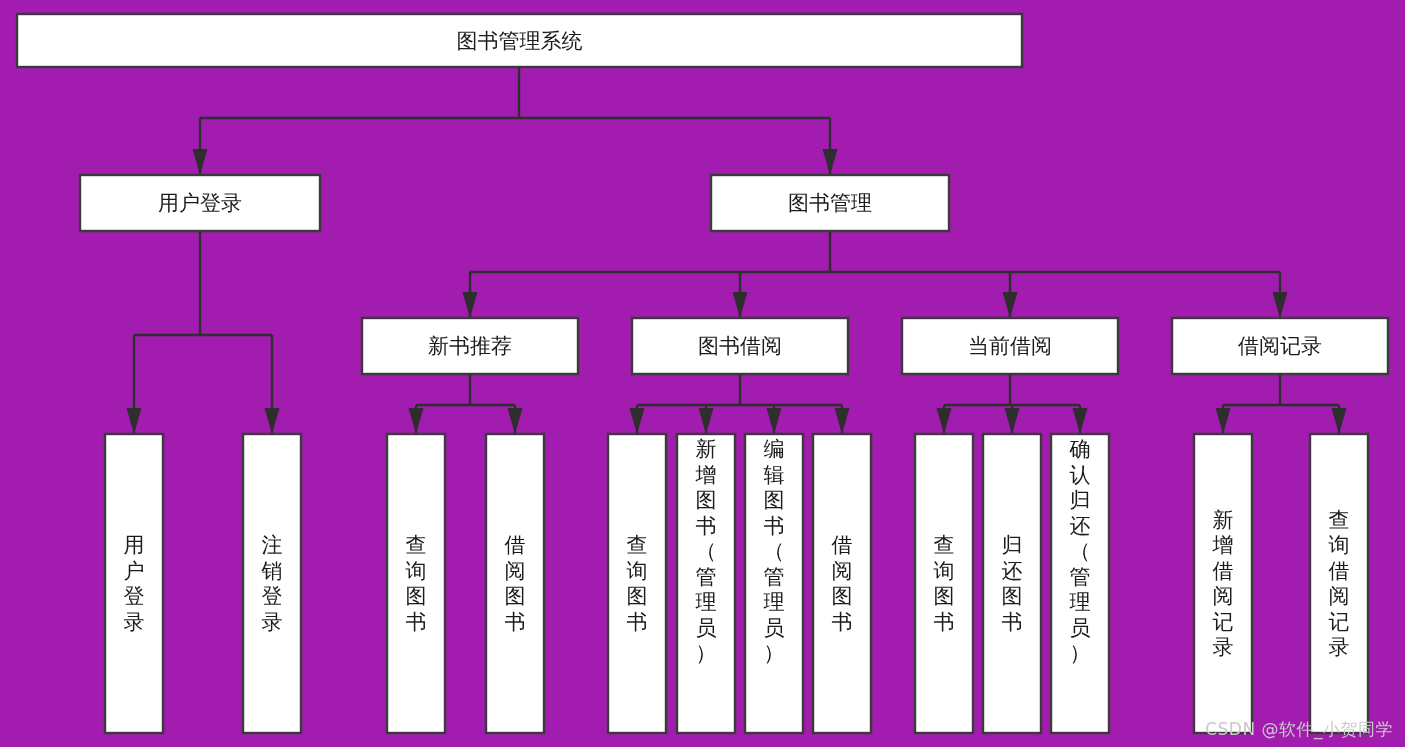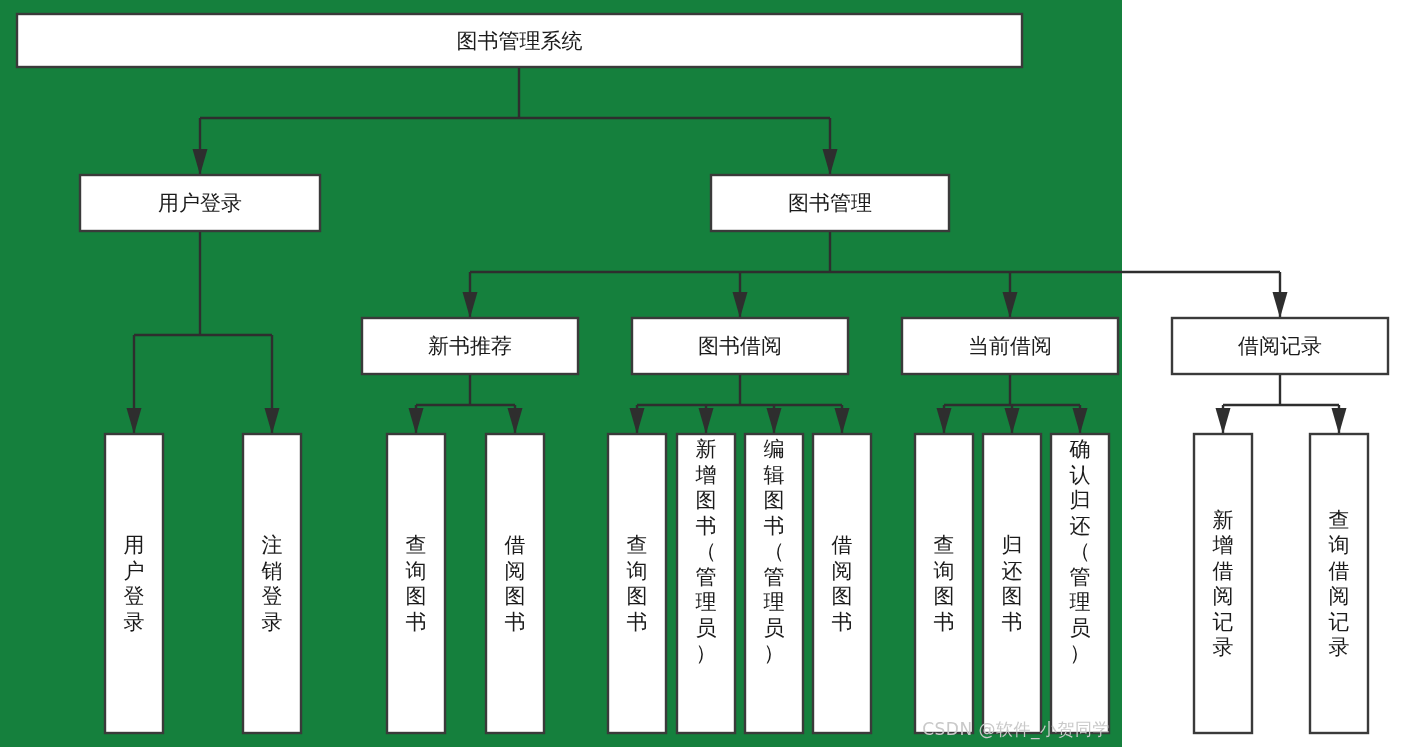--- a/index.html
+++ b/index.html
@@ -9,23 +9,23 @@
     background: #ffffff;
   }
   body {
     width: 1405px;
     height: 747px;
     overflow: hidden;
     font-family: "DejaVu Sans", "Liberation Sans", sans-serif;
   }
   #diagram-root {
     position: relative;
-    width: 1122px;
+    width: 1405px;
     height: 747px;
-    background: #15803d;
+    background: #a21caf;
   }
   svg#tree-svg {
     position: absolute;
     left: 0;
     top: 0;
     width: 1405px;
     height: 747px;
     display: block;
   }
   .node-box {

